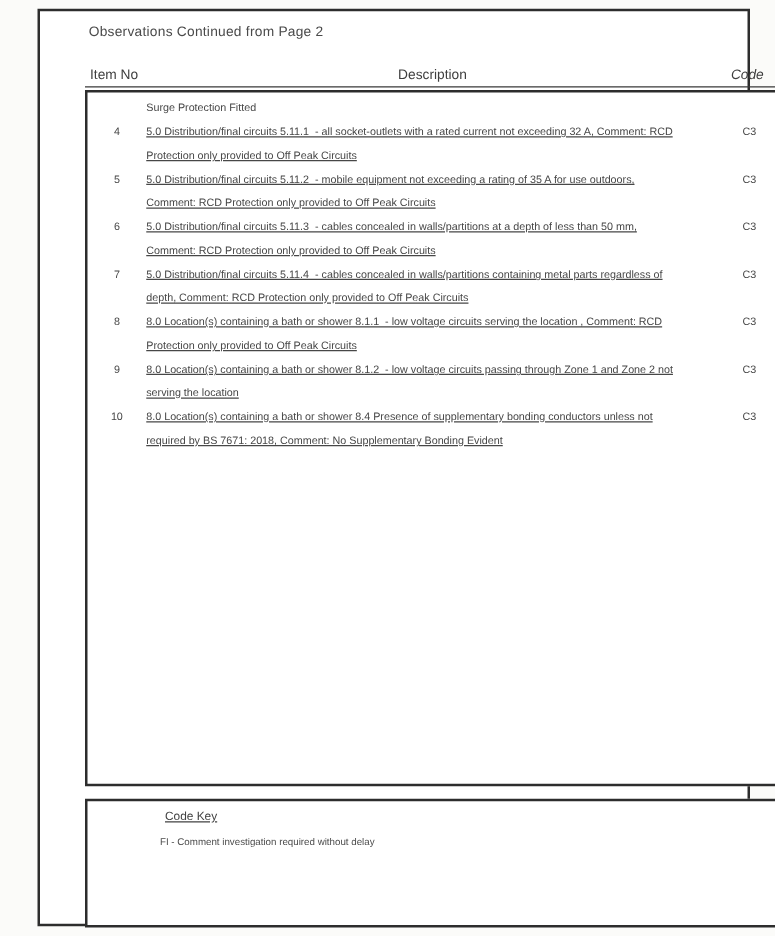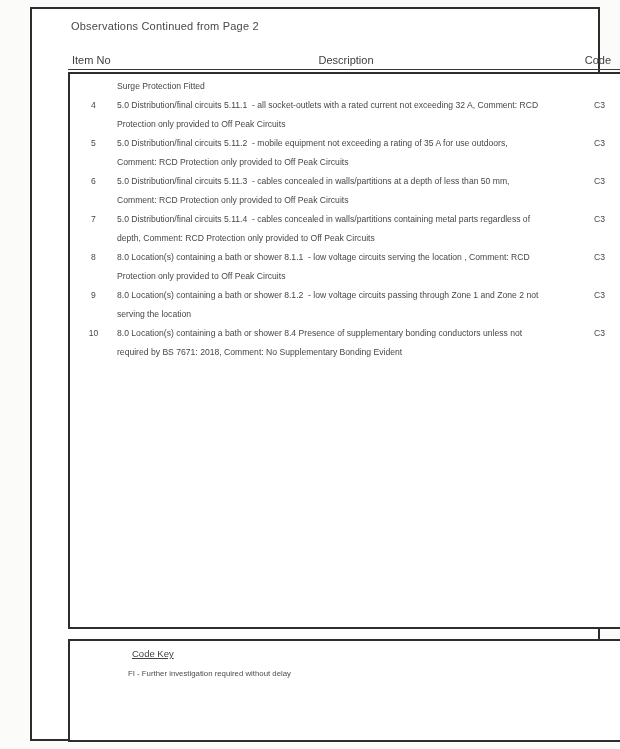--- a/index.html
+++ b/index.html
@@ -33,21 +33,21 @@
   .col-headers {
     position: absolute;
     left: 36px; top: 44px;
     width: 556px; height: 17px;
     border-bottom: 1.5px solid #3a3a3a;
     font-size: 11px;
     color: #3e3e3e;
   }
   .col-headers .h-item { position: absolute; left: 4px; top: 1px; }
   .col-headers .h-desc { position: absolute; left: 0; right: 0; top: 1px; text-align: center; }
-  .col-headers .h-code { position: absolute; right: 13px; top: 1px; }
+  .col-headers .h-code { position: absolute; right: 13px; top: 1px; font-style: italic; }
   .table-box {
     position: absolute;
     left: 36px; top: 63px;
     width: 556px; height: 557px;
     border: 2px solid #2d2d2d;
     background: #ffffff;
     padding-top: 3px;
     overflow: hidden;
   }
   .section-note {
@@ -61,20 +61,21 @@
     display: inline-block;
     width: 47px;
     text-align: center;
     vertical-align: top;
   }
   .obs-row .desc {
     display: inline-block;
     width: 480px;
     vertical-align: top;
     white-space: pre-wrap;
+    text-decoration: underline;
   }
   .obs-row .code {
     position: absolute;
     left: 524px; top: 0;
     width: 30px;
   }
   .code-key-box {
     position: absolute;
     left: 36px; top: 630px;
     width: 556px; height: 103px;
@@ -160,18 +161,18 @@
         </div>
     </div>
 
     <div class="code-key-box">
       <div class="code-key-title">Code Key</div>
       <div class="code-key-items">
 
 
 
 
-          <div>FI - Further investigation required without delay</div>
+          <div>FI - Comment investigation required without delay</div>
         </div>
     </div>
 
   </div>
 </div>
 
 </body></html>

